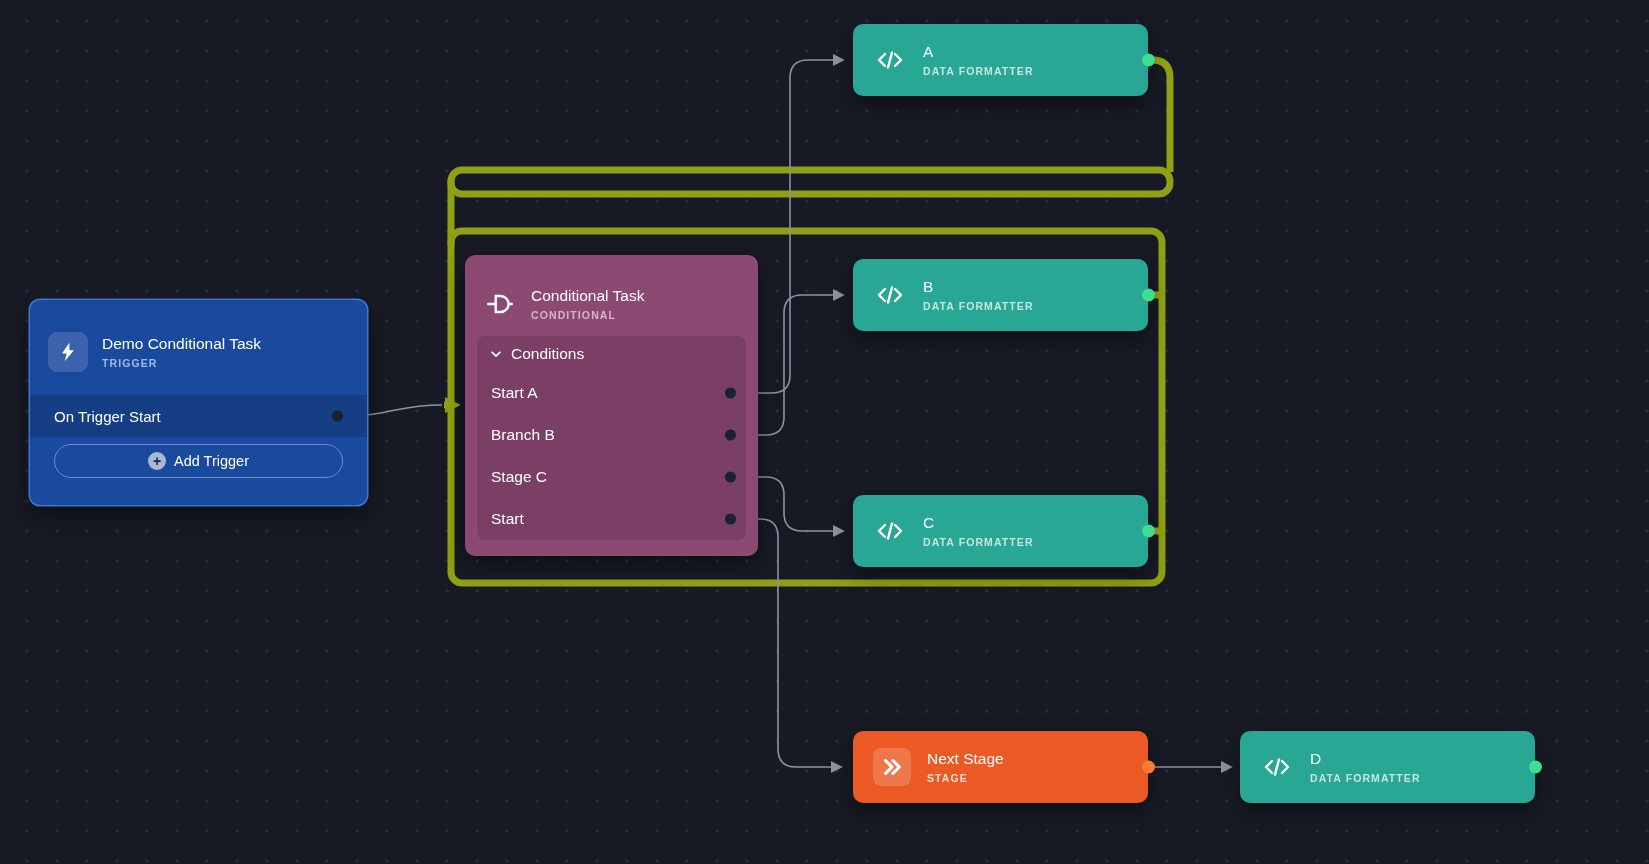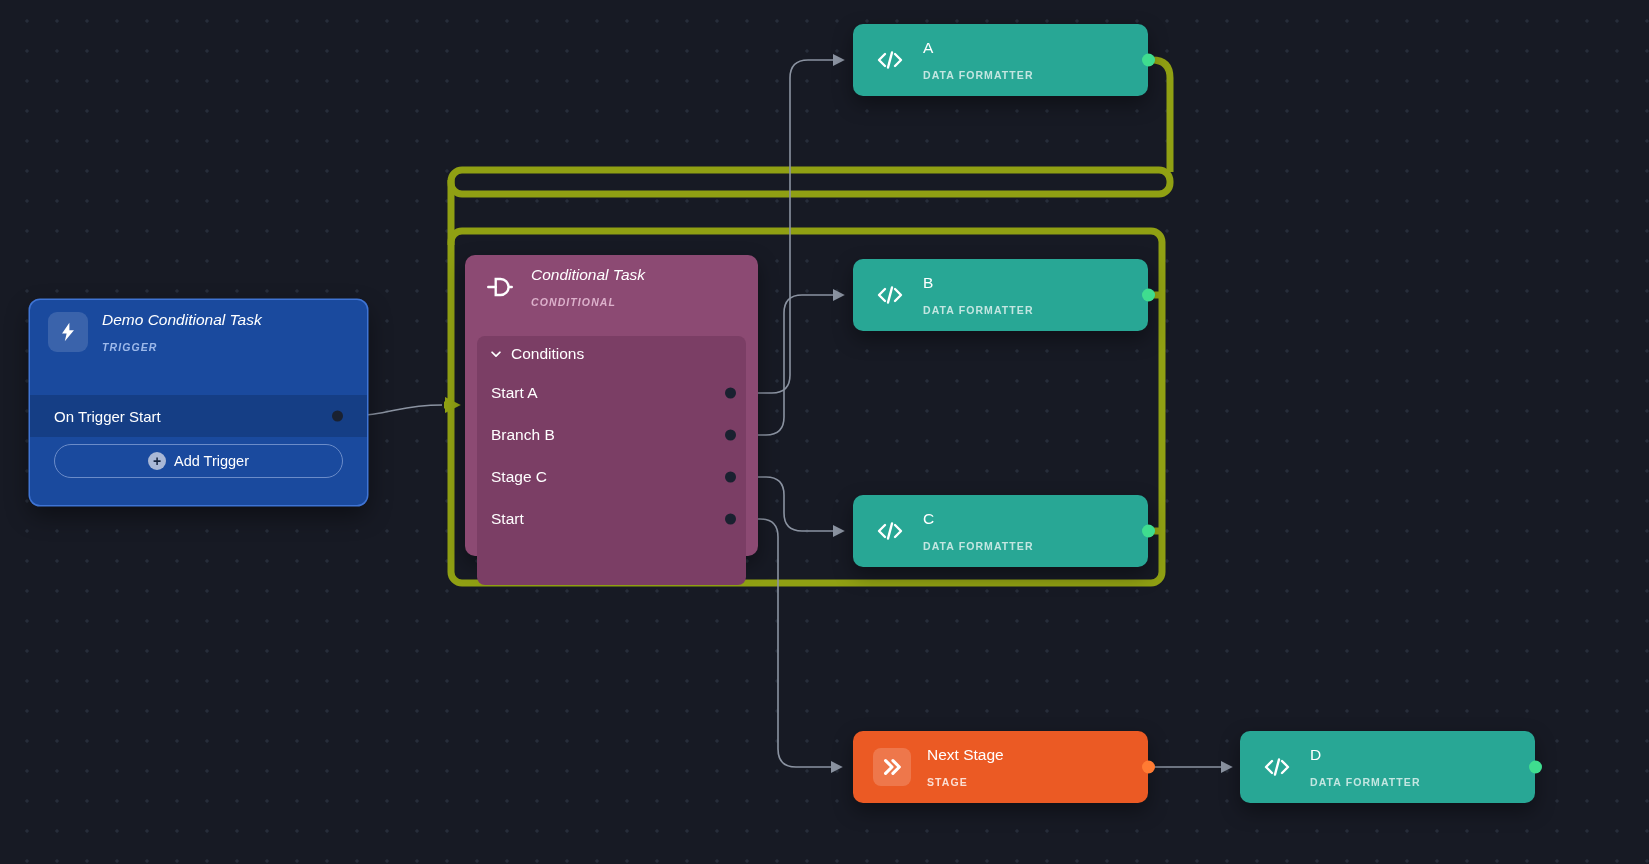--- a/index.html
+++ b/index.html
@@ -15,23 +15,23 @@
   }
 
   svg.edge-layer { position: absolute; inset: 0; width: 1649px; height: 864px; pointer-events: none; }
   .loop-shape { fill: none; stroke: var(--olive, #90a013); stroke-width: 7; }
   .edge { fill: none; stroke: var(--edge, #8b93a1); stroke-width: 1.6; }
 
   .node {
     position: absolute; border-radius: 10px; color: #fff;
     box-shadow: 0 8px 20px rgba(0,0,0,0.38);
   }
-  .node-head { display: flex; align-items: center; gap: 14px; padding: 11px 18px; font-style: italic; }
+  .node-head { display: flex; align-items: center; gap: 14px; padding: 32px 18px; }
   .title { font-size: 15.5px; font-weight: 500; color: #fff; }
-  .subtitle { font-size: 10.5px; font-weight: 700; letter-spacing: 1.1px; margin-top: 12px; }
+  .subtitle { font-size: 10.5px; font-weight: 700; letter-spacing: 1.1px; margin-top: 4px; }
 
   
   .trigger-node {
     left: 30px; top: 300px; width: 337px; height: 205px;
     background: var(--blue, #1a4a9e);
     box-shadow: 0 0 0 1.5px var(--blue-border, #3f74d4), 0 10px 24px rgba(0,0,0,0.45);
   }
   .trigger-node .icon-box {
     width: 40px; height: 40px; border-radius: 9px; flex: 0 0 auto;
     background: rgba(255,255,255,0.14);
@@ -56,21 +56,21 @@
     font-size: 14px; font-weight: 700; line-height: 18px; text-align: center; display: inline-block;
   }
 
   
   .conditional-node {
     left: 465px; top: 255px; width: 293px; height: 301px;
     background: var(--purple, #8c4a73);
   }
   .conditional-node .subtitle { color: #dcb1cb; }
   .cond-panel {
-    position: absolute; left: 12px; right: 12px; top: 81px; height: 249px;
+    position: absolute; left: 12px; right: 12px; top: 81px; height: 204px;
     background: var(--purple-panel, #7b3e65); border-radius: 8px;
   }
   .cond-head {
     height: 36px; display: flex; align-items: center; gap: 8px;
     padding: 0 12px; font-size: 15.5px; cursor: pointer;
   }
   .cond-row {
     position: relative; height: 42px; display: flex; align-items: center;
     padding: 0 14px; font-size: 15.5px;
   }

